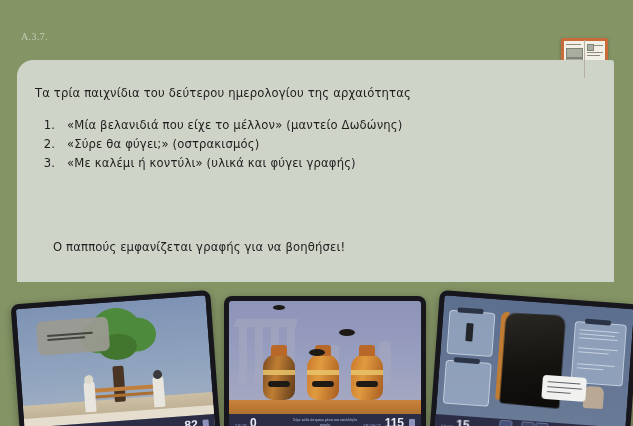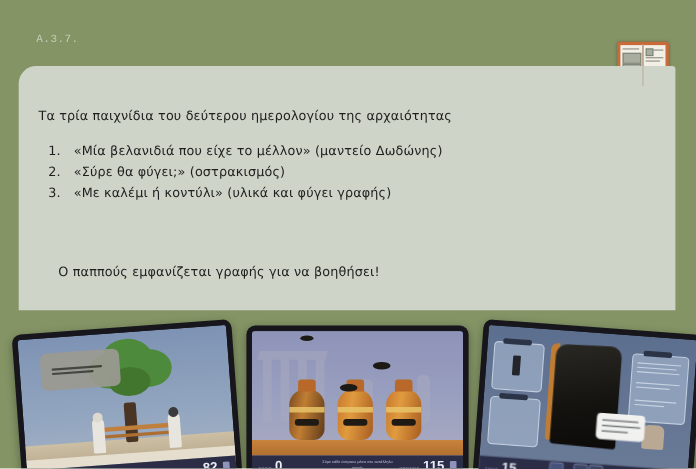--- a/index.html
+++ b/index.html
@@ -20,23 +20,23 @@
 
   
   .header {
     position: absolute;
     left: 0; top: 0;
     width: 633px;
     height: 56px;
   }
   .slide-code {
     position: absolute;
-    left: 33px;
+    left: 21px;
     top: 31px;
-    font-family: Liberation Mono, monospace;
+    font-family: Liberation Serif, serif;
     font-size: 10px;
     letter-spacing: .4px;
     color: #c3ccb4;
   }
   .slide-title {
     position: absolute;
     left: 66px;
     top: 11px;
     font-family: "DejaVu Sans", sans-serif;
     font-size: 19.5px;
@@ -100,21 +100,21 @@
     position: absolute;
     left: 18px;
     top: 22px;
     right: 14px;
   }
   .lead {
     font-family: "DejaVu Sans", sans-serif;
     font-size: 11.6px;
     color: #1e1e1e;
     letter-spacing: .15px;
-    margin: 16px 0 16px 0;
+    margin: 4px 0 16px 0;
   }
   ol.game-list {
     margin: 0;
     padding: 0 0 0 24px;
     list-style: decimal;
   }
   ol.game-list li {
     font-family: "DejaVu Sans", sans-serif;
     font-size: 11.6px;
     color: #1e1e1e;

